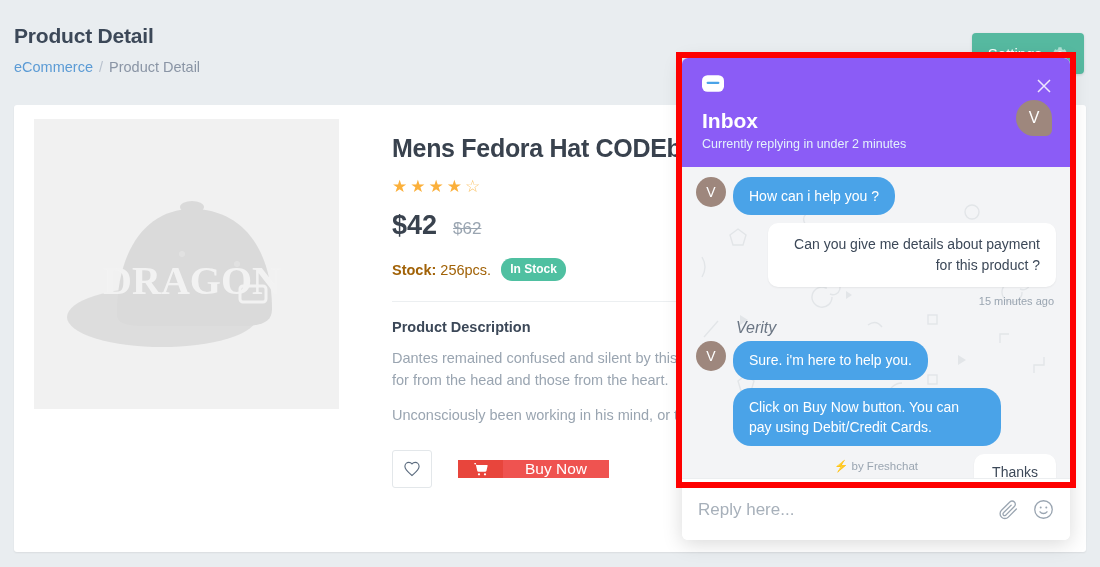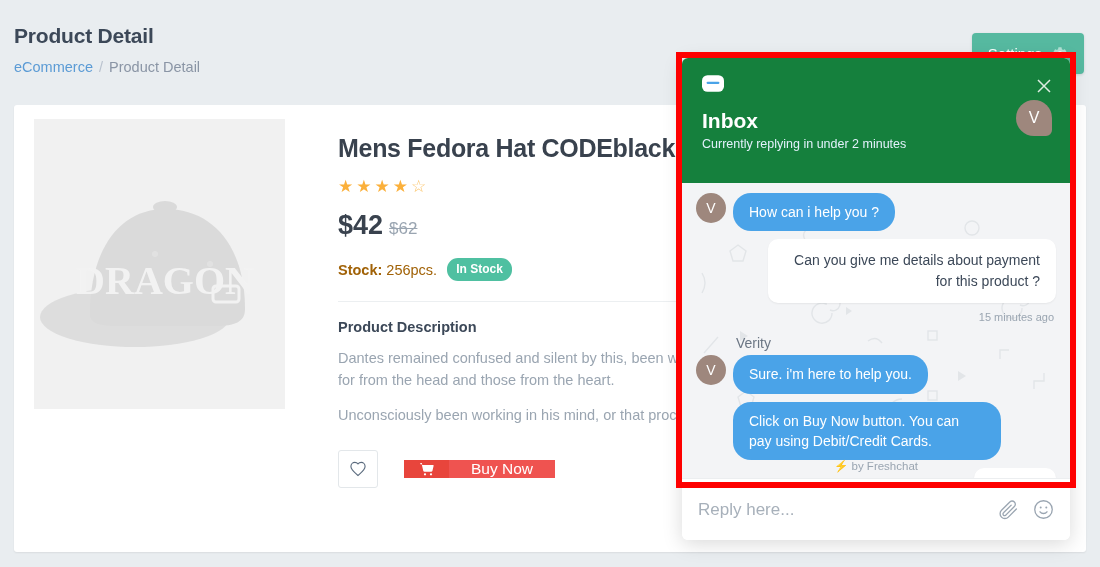--- a/index.html
+++ b/index.html
@@ -37,35 +37,35 @@
   
   .card {
     position: absolute; left: 14px; top: 105px;
     width: 1072px; height: 447px;
     background: #fff; border-radius: 3px;
     box-shadow: 0 1px 2px rgba(0,0,0,.07);
   }
   .card-inner { display: flex; padding: 14px 20px; }
 
   .product-image-wrap {
-    width: 251px; height: 290px;
+    width: 305px; height: 290px;
     background: #f1f1f1;
     display: flex; align-items: center; justify-content: center;
     flex: none;
   }
   .cap-svg { opacity: .12; }
 
   .product-info { margin-left: 53px; padding-top: 15px; width: 560px; }
   .product-title {
     font-size: 25px; font-weight: bold; color: #39424e;
     letter-spacing: -0.3px; white-space: nowrap;
   }
   .stars { margin-top: 13px; font-size: 17px; color: #fbb03b; letter-spacing: 3px; }
   .star-empty { color: #fbc46b; }
-  .price-row { margin-top: 13px; display: flex; align-items: baseline; gap: 6px; }
+  .price-row { margin-top: 13px; display: flex; align-items: baseline; gap: 16px; }
   .price { font-size: 27px; font-weight: bold; color: #39424e; }
   .price-old { font-size: 17px; color: #9aa5b1; text-decoration: line-through; }
   .stock-row { margin-top: 17px; display: flex; align-items: center; gap: 10px; }
   .stock-label { font-size: 14.5px; color: #a16207; }
   .stock-label b { font-weight: bold; }
   .stock-badge {
     background: #4fc0a1; color: #fff; font-size: 12px; font-weight: bold;
     padding: 4px 9px 5px; border-radius: 11px;
   }
   .divider { margin-top: 20px; border-top: 1px solid #eceff1; width: 100%; }
@@ -105,22 +105,22 @@
   
   .chat {
     position: absolute; left: 682px; top: 58px;
     width: 388px; height: 482px;
     background: #fff; border-radius: 6px;
     box-shadow: 0 4px 20px rgba(0,0,0,.15);
     overflow: hidden; z-index: 30;
     display: flex; flex-direction: column;
   }
   .chat-header {
-    background: #15803d; color: #fff; position: relative;
-    padding: 17px 20px 32px; flex: none;
+    background: #8b5cf6; color: #fff; position: relative;
+    padding: 17px 20px 16px; flex: none;
   }
   .chat-icon { width: 22px; height: 17px; display: block; }
   .chat-close {
     position: absolute; right: 18px; top: 20px;
     width: 16px; height: 16px; cursor: pointer; opacity: .85;
   }
   .chat-title { margin-top: 17px; font-size: 21px; font-weight: bold; }
   .chat-sub { margin-top: 4px; font-size: 12.5px; color: #e3f1fc; }
   .header-avatar {
     position: absolute; right: 18px; top: 42px;
@@ -159,21 +159,21 @@
     background: #fff; color: #3c4858; font-size: 14px;
     padding: 10px 18px; border-radius: 10px;
     box-shadow: 0 1px 2px rgba(0,0,0,.06);
   }
   .timestamp {
     position: relative; z-index: 2; text-align: right;
     font-size: 11px; color: #9aa5b1; margin: 2px 2px 12px 0;
   }
   .agent-name {
     position: relative; z-index: 2;
-    font-size: 14px; color: #6b7684; margin: 0 0 4px 40px;
+    font-size: 16px; color: #6b7684; margin: 0 0 4px 40px; font-style: italic;
   }
   .freshchat {
     position: absolute; left: 0; right: 0; bottom: 5px;
     text-align: center; font-size: 11.5px; color: #9aa5b1; z-index: 3;
   }
 
   .chat-input {
     flex: none; height: 62px; background: #fff; border-top: 1px solid #eceef0;
     display: flex; align-items: center; padding: 0 16px; gap: 14px;
   }

